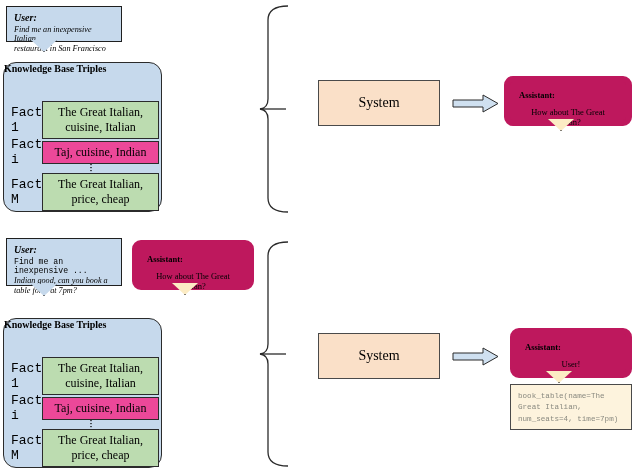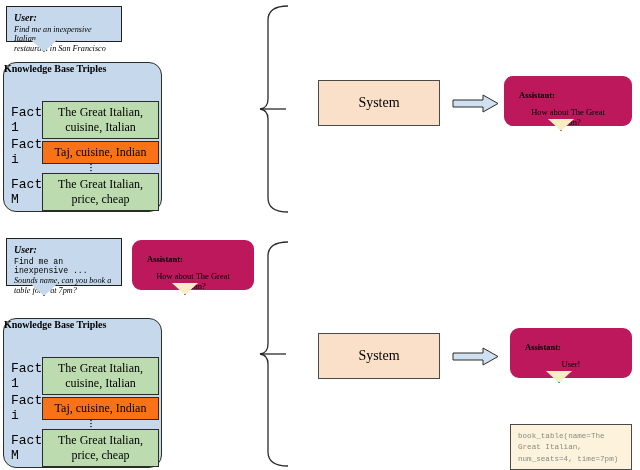--- a/index.html
+++ b/index.html
@@ -126,21 +126,21 @@
   }
   .kb-fact {
     flex: 1;
     border: 1.2px solid #2b2b2b;
     text-align: center;
     font-size: 12px;
     line-height: 1.25;
     padding: 3px 2px;
   }
   .kb-fact.green { background: #bcdcb0; }
-  .kb-fact.pink  { background: #f97316; }
+  .kb-fact.pink  { background: #ec4899; }
 
   .kb-dots {
     position: absolute;
     width: 10px;
     text-align: center;
     font-size: 9px;
     line-height: 3px;
     letter-spacing: 0;
     font-weight: bold;
   }
@@ -222,21 +222,21 @@
 
 <div class="abs assistant-bubble" style="left:504px; top:76px; width:128px; height:50px;">
   <span class="who">Assistant:</span>
   <span class="msg">How about The Great Italian?</span>
   <div class="tail-down-yellow" style="left:38px; bottom:-11px;"></div>
 </div>
 
 <div class="abs user-bubble" style="left:6px; top:238px; width:116px; height:48px;">
   <span class="who">User:</span>
   <span class="msg plain">Find me an inexpensive ...</span>
-  <span class="msg it">Sounds name, can you book a</span>
+  <span class="msg it">Indian good, can you book a</span>
   <span class="msg it">table for 1 at 7pm?</span>
   <div class="tail-down-blue"></div>
 </div>
 
 <div class="abs assistant-bubble" style="left:132px; top:240px; width:122px; height:50px;">
   <span class="who">Assistant:</span>
   <span class="msg">How about The Great Italian?</span>
   <div class="tail-down-yellow" style="left:34px; bottom:-11px;"></div>
 </div>
 
@@ -277,15 +277,15 @@
 <svg class="svg-layer" style="left:452px; top:347px;" width="48" height="20" viewBox="0 0 48 20">
   <path d="M 1 6 L 31 6 L 31 1 L 46 9.5 L 31 18 L 31 13 L 1 13 Z" fill="#cfe0f0" stroke="#2b2b2b" stroke-width="1"></path>
 </svg>
 
 <div class="abs assistant-bubble" style="left:510px; top:328px; width:122px; height:50px;">
   <span class="who">Assistant:</span>
   <span class="msg">User!</span>
   <div class="tail-down-yellow" style="left:30px; bottom:-11px;"></div>
 </div>
 
-<div class="abs code-box" style="left:510px; top:424px; width:122px; height:46px;">book_table(name=The
+<div class="abs code-box" style="left:510px; top:384px; width:122px; height:46px;">book_table(name=The
 Great Italian,
 num_seats=4, time=7pm)</div>
 
 </body></html>

